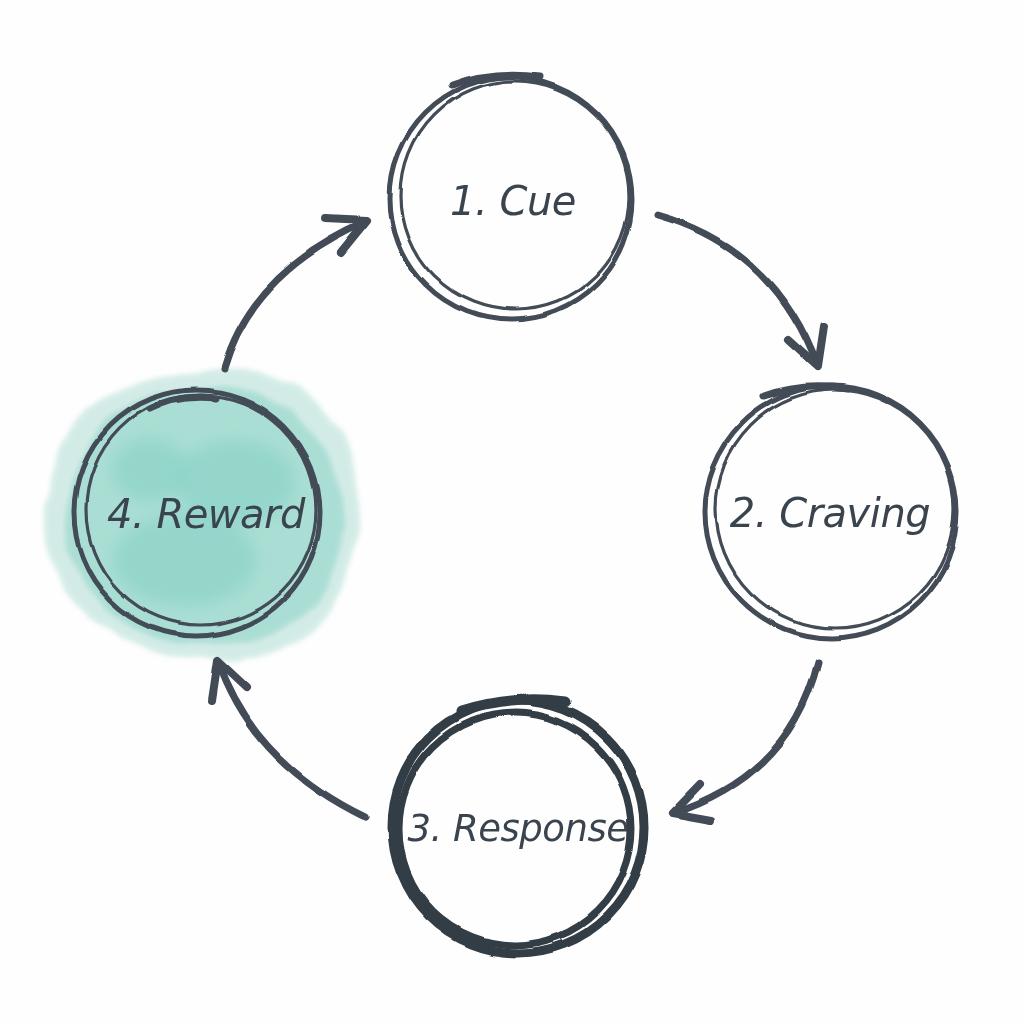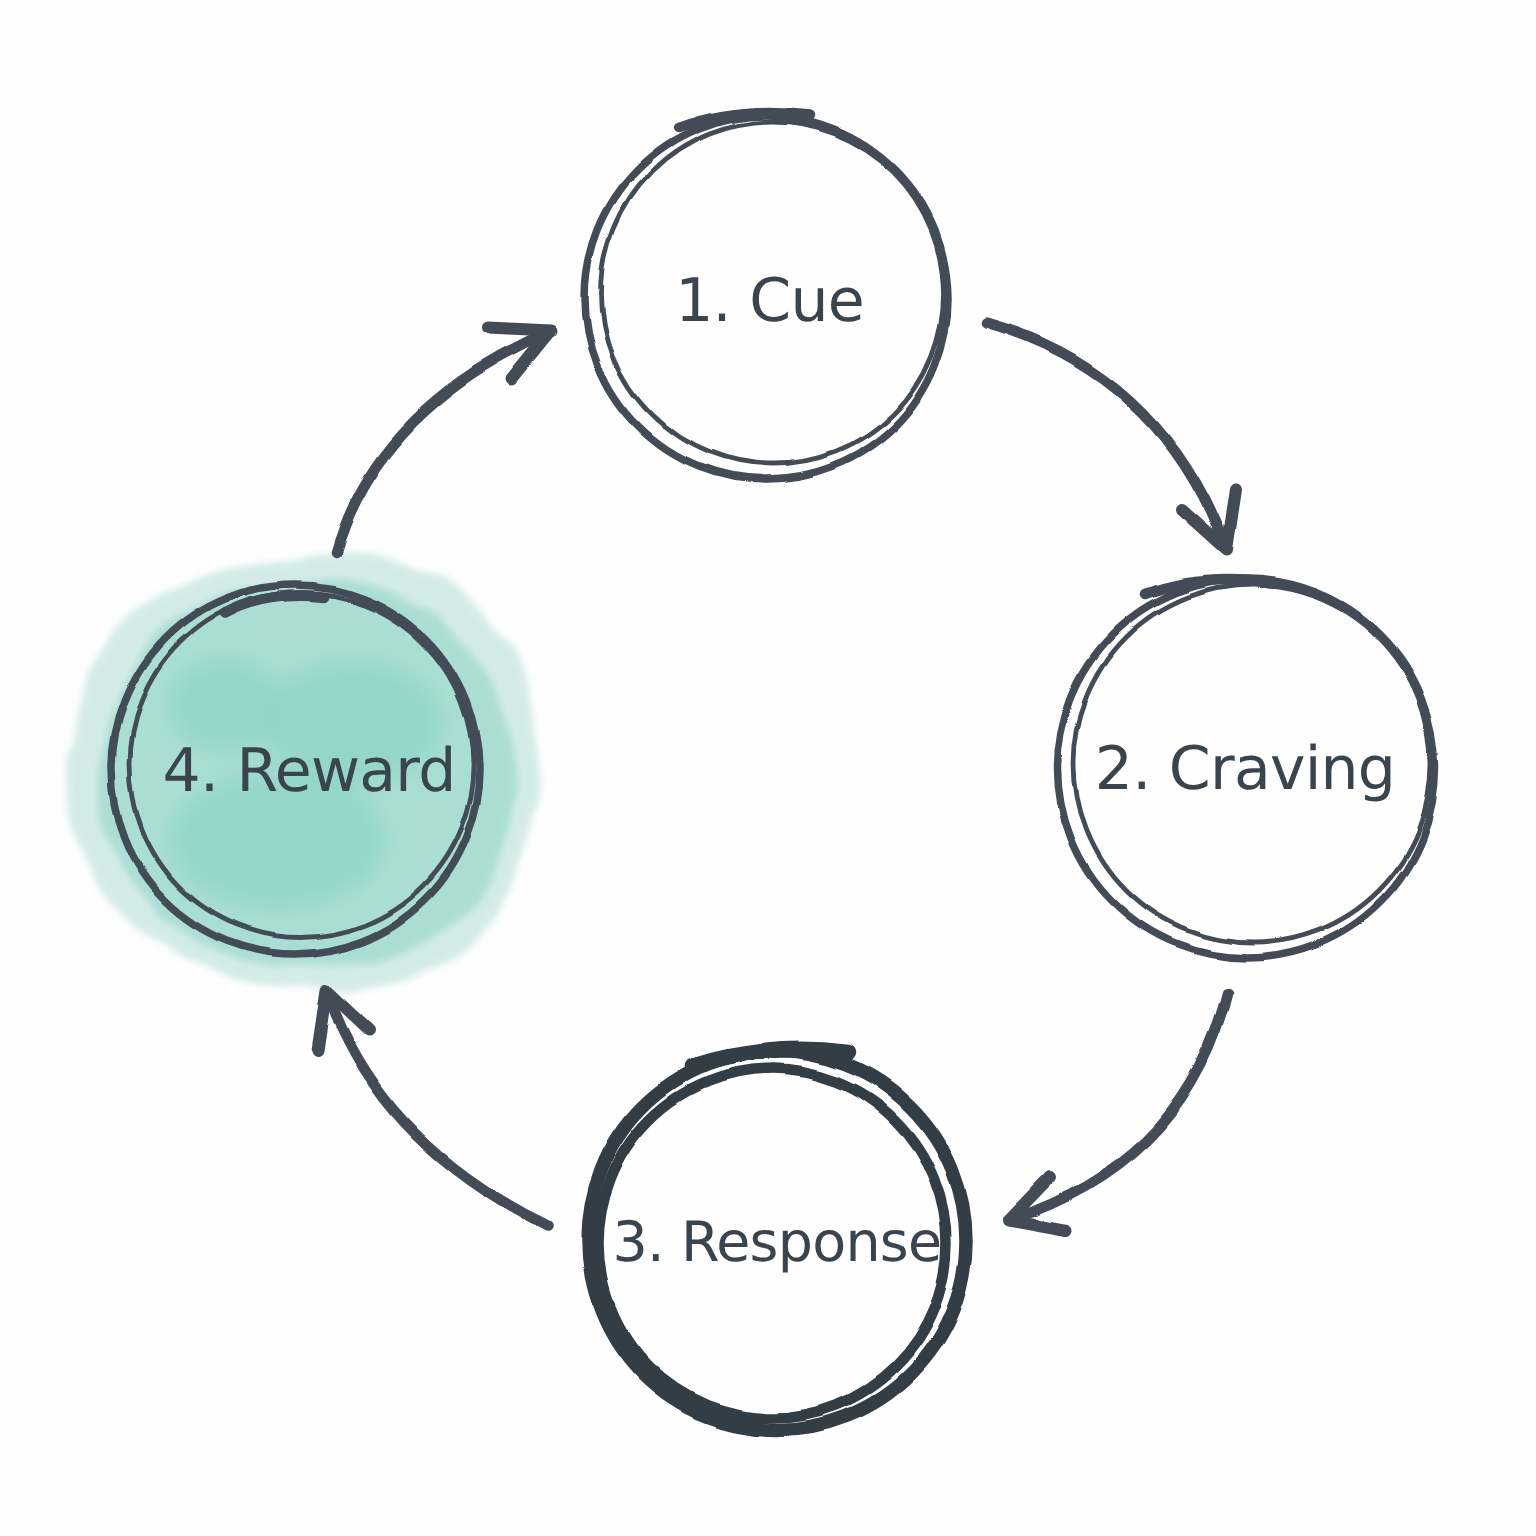--- a/index.html
+++ b/index.html
@@ -7,21 +7,21 @@
     --background:#fefefe;
     --ink:#424c56;
     --ink-dark:#333c44;
     --text:#3a444e;
     --watercolor-light:#cfeae4;
     --watercolor-mid:#a4dcd2;
     --watercolor-deep:#83d0c3;
   }
   html,body{margin:0;padding:0;}
   body{background:var(--background);font-family:"DejaVu Sans","Liberation Sans",sans-serif;}
-  .canvas{position:relative;width:1024px;height:960px;background:var(--background);overflow:hidden;}
+  .canvas{position:relative;width:1024px;height:960px;background:var(--background);overflow:hidden;font-style:italic;}
   svg{display:block;width:1024px;height:1024px;}
 
   .ink{stroke:var(--ink);fill:none;stroke-linecap:round;stroke-linejoin:round;}
   .circle-outer{stroke-width:5;}
   .circle-inner{stroke-width:3.2;}
   .flick{stroke-width:7;}
   .arrow-shaft{stroke-width:7;}
   .arrow-head{stroke-width:8;}
 
   .node-response .circle-outer{stroke:var(--ink-dark);stroke-width:9;}

